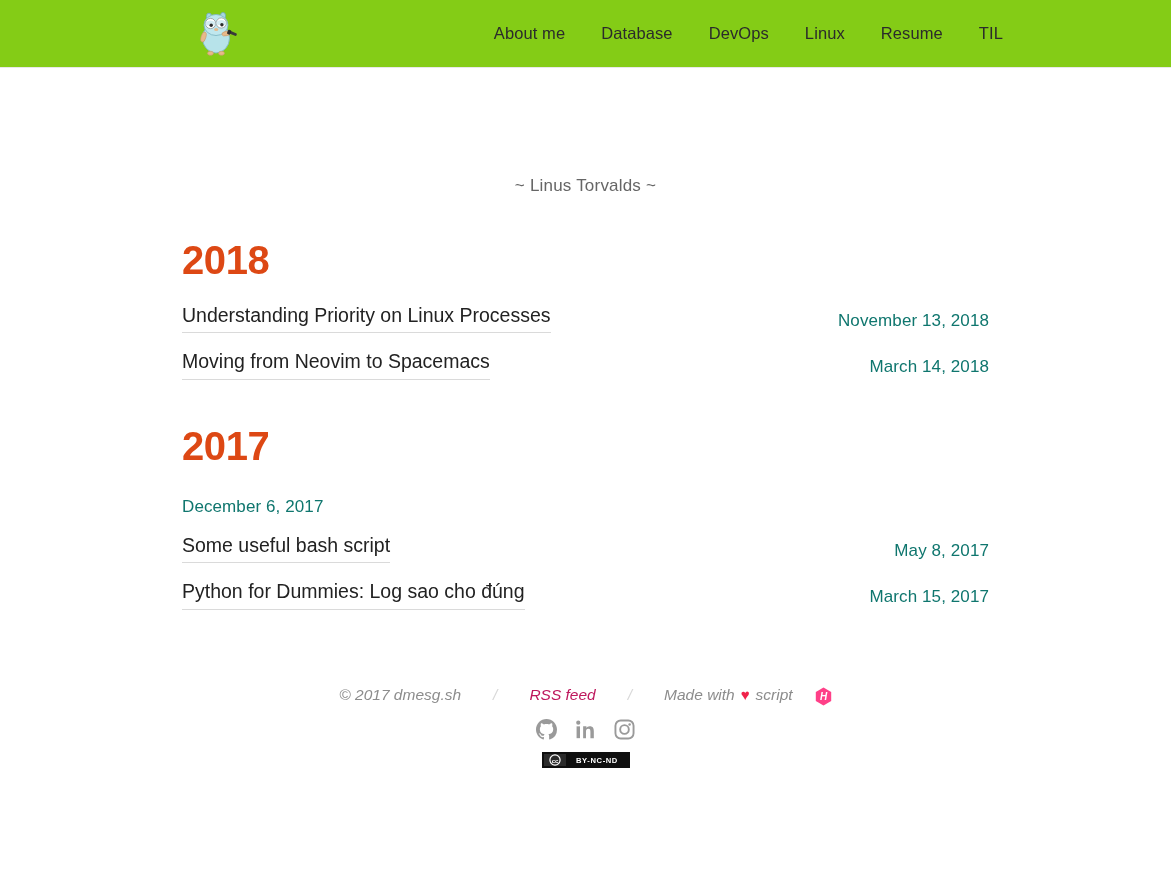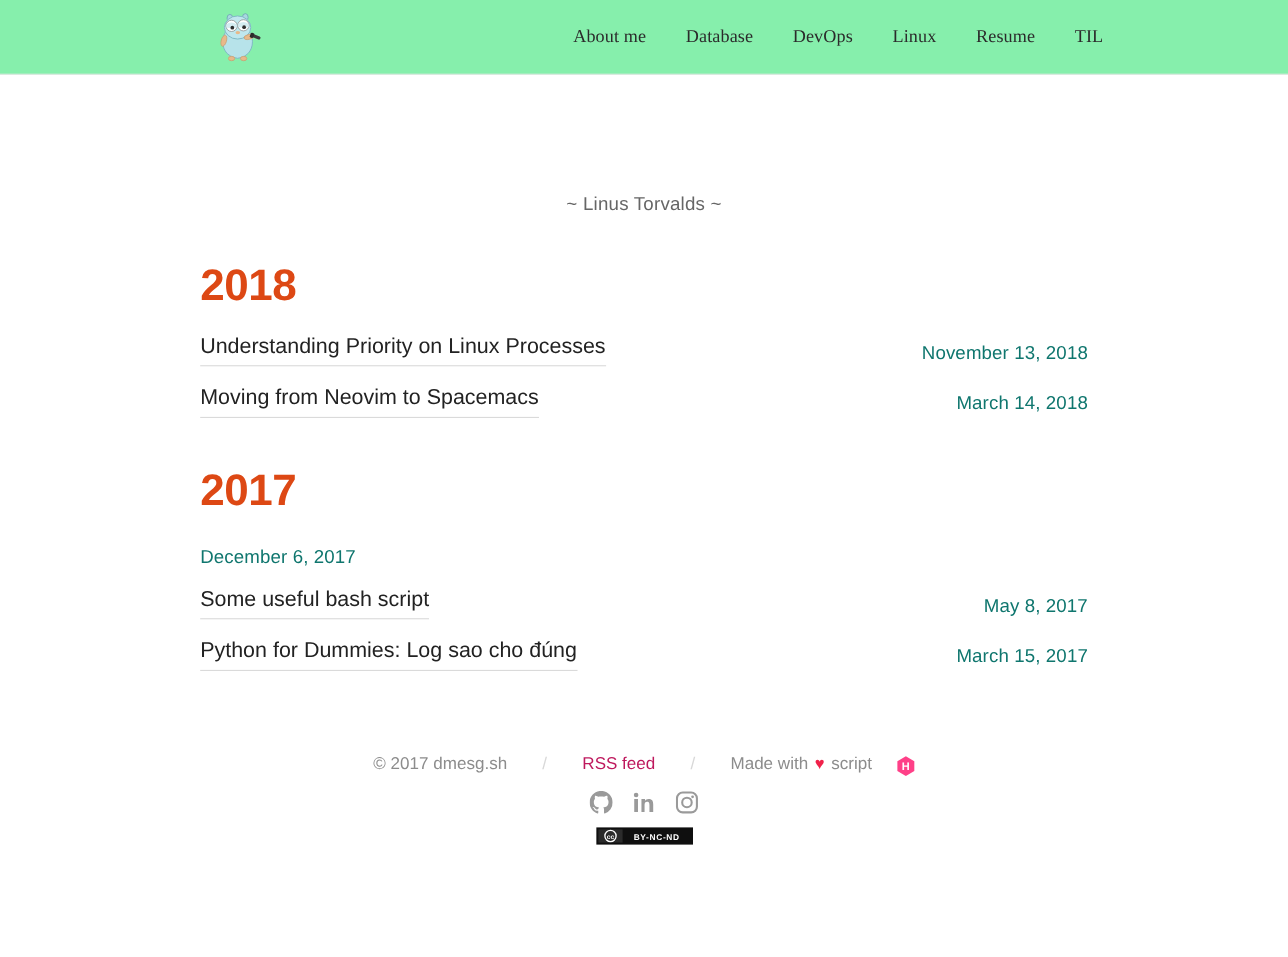--- a/index.html
+++ b/index.html
@@ -8,26 +8,25 @@
     width: 1171px;
     height: 870px;
     background: #ffffff;
     font-family: "Liberation Sans", sans-serif;
     -webkit-font-smoothing: antialiased;
   }
 
   
   .site-header {
     height: 68px;
-    background: #86efac;
+    background: #84cc16;
     border-bottom: 1px solid #e8e8e8;
     display: flex;
     align-items: center;
     padding: 0 168px 0 196px;
-    font-family: Liberation Serif, serif;
   }
 
   .brand {
     width: 44px;
     height: 48px;
     display: block;
     flex: 0 0 auto;
     text-decoration: none;
   }
   .brand svg { display: block; width: 44px; height: 48px; }
@@ -116,20 +115,21 @@
     padding-bottom: 10px;
   }
   .footer-meta {
     font-size: 15.5px;
     color: #9a9a9a;
     display: flex;
     align-items: center;
     justify-content: center;
     gap: 16px;
     line-height: 1;
+    font-style: italic;
   }
   .footer-copy { color: #8c8c8c; }
   .footer-sep { color: #d8d8d8; padding: 0 16px; }
   .footer-link {
     color: #be185d;
     text-decoration: none;
   }
   .made-with {
     color: #8c8c8c;
     display: inline-flex;

